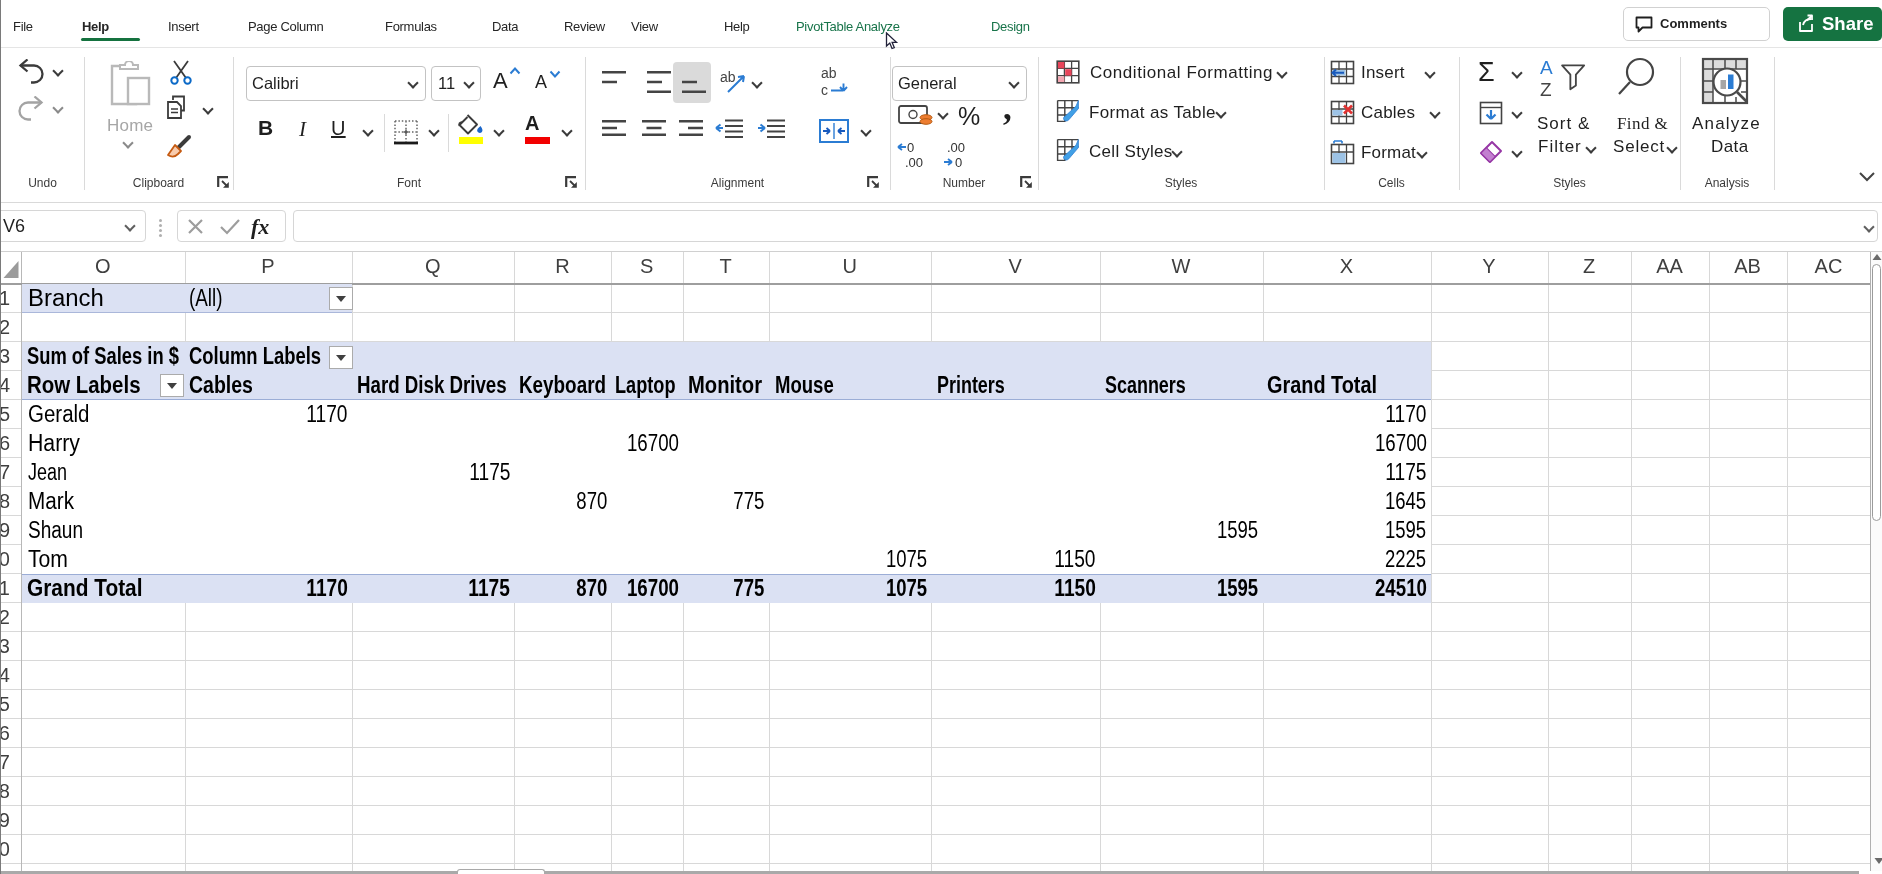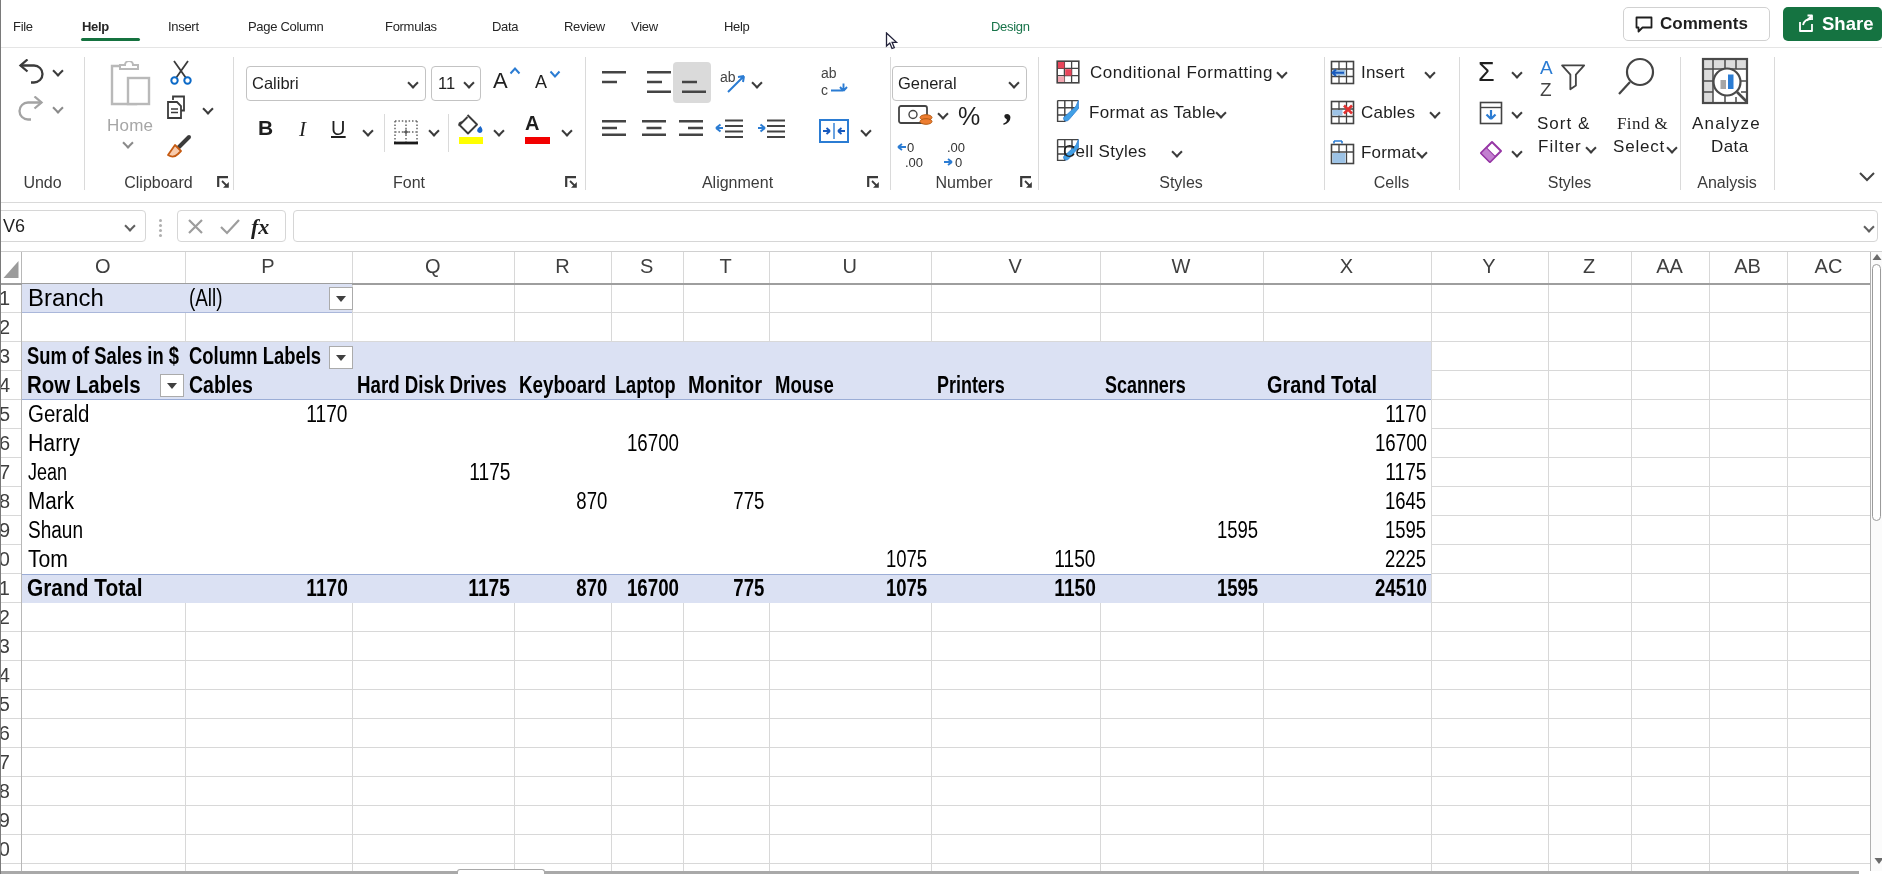--- a/index.html
+++ b/index.html
@@ -11,21 +11,21 @@
 
 .tab { position:absolute; top:0; height:53px; line-height:53px; font-size:13px; letter-spacing:-0.3px;
   color:#262626; white-space:nowrap; }
 .tabg { color:#18744a; }
 
 .chev { position:absolute; width:8px; height:8px; border-right:2px solid #3b3b3b;
   border-bottom:2px solid #3b3b3b; transform:rotate(45deg); }
 .chevg { border-color:#8a8a8a; }
 
 .sep { position:absolute; width:1px; background:#dadada; top:57px; height:133px; }
-.glabel { position:absolute; top:175px; height:16px; line-height:16px; font-size:16px;
+.glabel { position:absolute; top:175px; height:16px; line-height:16px; font-size:12px;
   color:#3b3b3b; text-align:center; white-space:nowrap; }
 .btxt { position:absolute; font-size:17px; color:#1f1f1f; white-space:nowrap; letter-spacing:0.2px; }
 .combo { position:absolute; border:1px solid #c3c3c3; border-radius:4px; background:#fff; }
 
 .t  { position:absolute; font-size:23px; color:#000; white-space:nowrap;
   transform-origin:left center; line-height:29px; height:29px; }
 .tr { position:absolute; font-size:23px; color:#000; white-space:nowrap;
   transform-origin:right center; line-height:29px; height:29px; text-align:right; }
 .b { font-weight:bold; }
 .vline { position:absolute; width:1px; background:#d8d8d8; top:252px; height:619px; }
@@ -49,27 +49,28 @@
 <div class="tab" style="left:12px;">File</div>
 <div class="tab" style="left:81px;font-weight:bold;">Help</div>
 <div class="abs" style="left:80px;top:38px;width:59px;height:3px;background:#15723f;border-radius:2px;"></div>
 <div class="tab" style="left:167px;">Insert</div>
 <div class="tab" style="left:247px;">Page Column</div>
 <div class="tab" style="left:384px;">Formulas</div>
 <div class="tab" style="left:491px;">Data</div>
 <div class="tab" style="left:563px;">Review</div>
 <div class="tab" style="left:630px;">View</div>
 <div class="tab" style="left:723px;">Help</div>
+<div class="tab tabg" style="left:795px;">PivotTable Analyze</div>
 <div class="tab tabg" style="left:990px;">Design</div>
 
 <div class="abs" style="left:1622px;top:7px;width:147px;height:34px;border:1px solid #d1d1d1;border-radius:5px;"></div>
 <svg class="ic" style="left:1633px;top:14px;" width="20" height="20" viewBox="0 0 20 20">
  <path d="M2.5 3.5 h15 v10 h-9 l-4 4 v-4 h-2 z" fill="none" stroke="#1f1f1f" stroke-width="1.8" stroke-linejoin="round"></path>
 </svg>
-<div class="abs" style="left:1659px;top:0;height:48px;line-height:47px;font-size:17px;font-weight:bold;color:#1f1f1f;">Comments</div>
+<div class="abs" style="left:1659px;top:0;height:48px;line-height:47px;font-size:13px;font-weight:bold;color:#1f1f1f;">Comments</div>
 
 <div class="abs" style="left:1782px;top:7px;width:99px;height:34px;background:#157341;border-radius:5px;"></div>
 <svg class="ic" style="left:1795px;top:13px;" width="22" height="22" viewBox="0 0 22 22">
  <path d="M4 9 v9 h12 v-7" fill="none" stroke="#fff" stroke-width="1.8" stroke-linejoin="round"></path>
  <path d="M7 12 c1-4 4-6 8-6" fill="none" stroke="#fff" stroke-width="1.8"></path>
  <path d="M11.5 2.5 h4.5 v4.5" fill="none" stroke="#fff" stroke-width="1.8" stroke-linejoin="round"></path>
  <path d="M16 2.5 l-5 5" fill="none" stroke="#fff" stroke-width="1.8"></path>
 </svg>
 <div class="abs" style="left:1821px;top:0;height:48px;line-height:47px;font-size:18.5px;font-weight:bold;color:#fff;">Share</div>
 
@@ -268,21 +269,21 @@
 <svg class="ic" style="left:1055px;top:99px;" width="24" height="24" viewBox="0 0 30 30">
  <path d="M2 2 h26 M2 2 v26 h10 M2 11 h26 M2 20 h14 M11 2 v26 M20 2 v12" stroke="#444" stroke-width="1.8" fill="none"></path>
  <path d="M28 2 v10 l-12 14 c-2 2 -5 2 -6 0 c-1.5 -2 0 -4 2 -5 l13 -12 z" fill="#41a0e6" stroke="#2b7cd3" stroke-width="1"></path>
 </svg>
 <div class="btxt" style="left:1088px;top:103px;letter-spacing:0.35px;">Format as Table</div>
 <div class="chev" style="left:1216px;top:109px;"></div>
 <svg class="ic" style="left:1055px;top:138px;" width="24" height="24" viewBox="0 0 30 30">
  <path d="M2 2 h26 M2 2 v26 h10 M2 11 h26 M2 20 h14 M11 2 v26 M20 2 v12" stroke="#444" stroke-width="1.8" fill="none"></path>
  <path d="M28 2 v10 l-12 14 c-2 2 -5 2 -6 0 c-1.5 -2 0 -4 2 -5 l13 -12 z" fill="#41a0e6" stroke="#2b7cd3" stroke-width="1"></path>
 </svg>
-<div class="btxt" style="left:1062px;top:142px;letter-spacing:0.3px;">Cell Styles</div>
+<div class="btxt" style="left:1088px;top:142px;letter-spacing:0.3px;">Cell Styles</div>
 <div class="chev" style="left:1172px;top:148px;"></div>
 
 <svg class="ic" style="left:1329px;top:60px;" width="25" height="25" viewBox="0 0 25 25">
  <rect x="1.5" y="1.5" width="22" height="22" fill="none" stroke="#444" stroke-width="1.6"></rect>
  <path d="M1.5 9 h22 M1.5 16.5 h22 M9 1.5 v22 M16.5 1.5 v22" stroke="#444" stroke-width="1.3"></path>
  <rect x="2.5" y="10" width="13" height="5.5" fill="#9dc3e6"></rect>
  <path d="M14 12.8 H3 M6 9.5 l-3.5 3.3 3.5 3.3" stroke="#185abd" stroke-width="2" fill="none"></path>
 </svg>
 <div class="btxt" style="left:1360px;top:63px;">Insert</div>
 <div class="chev" style="left:1425px;top:69px;"></div>

